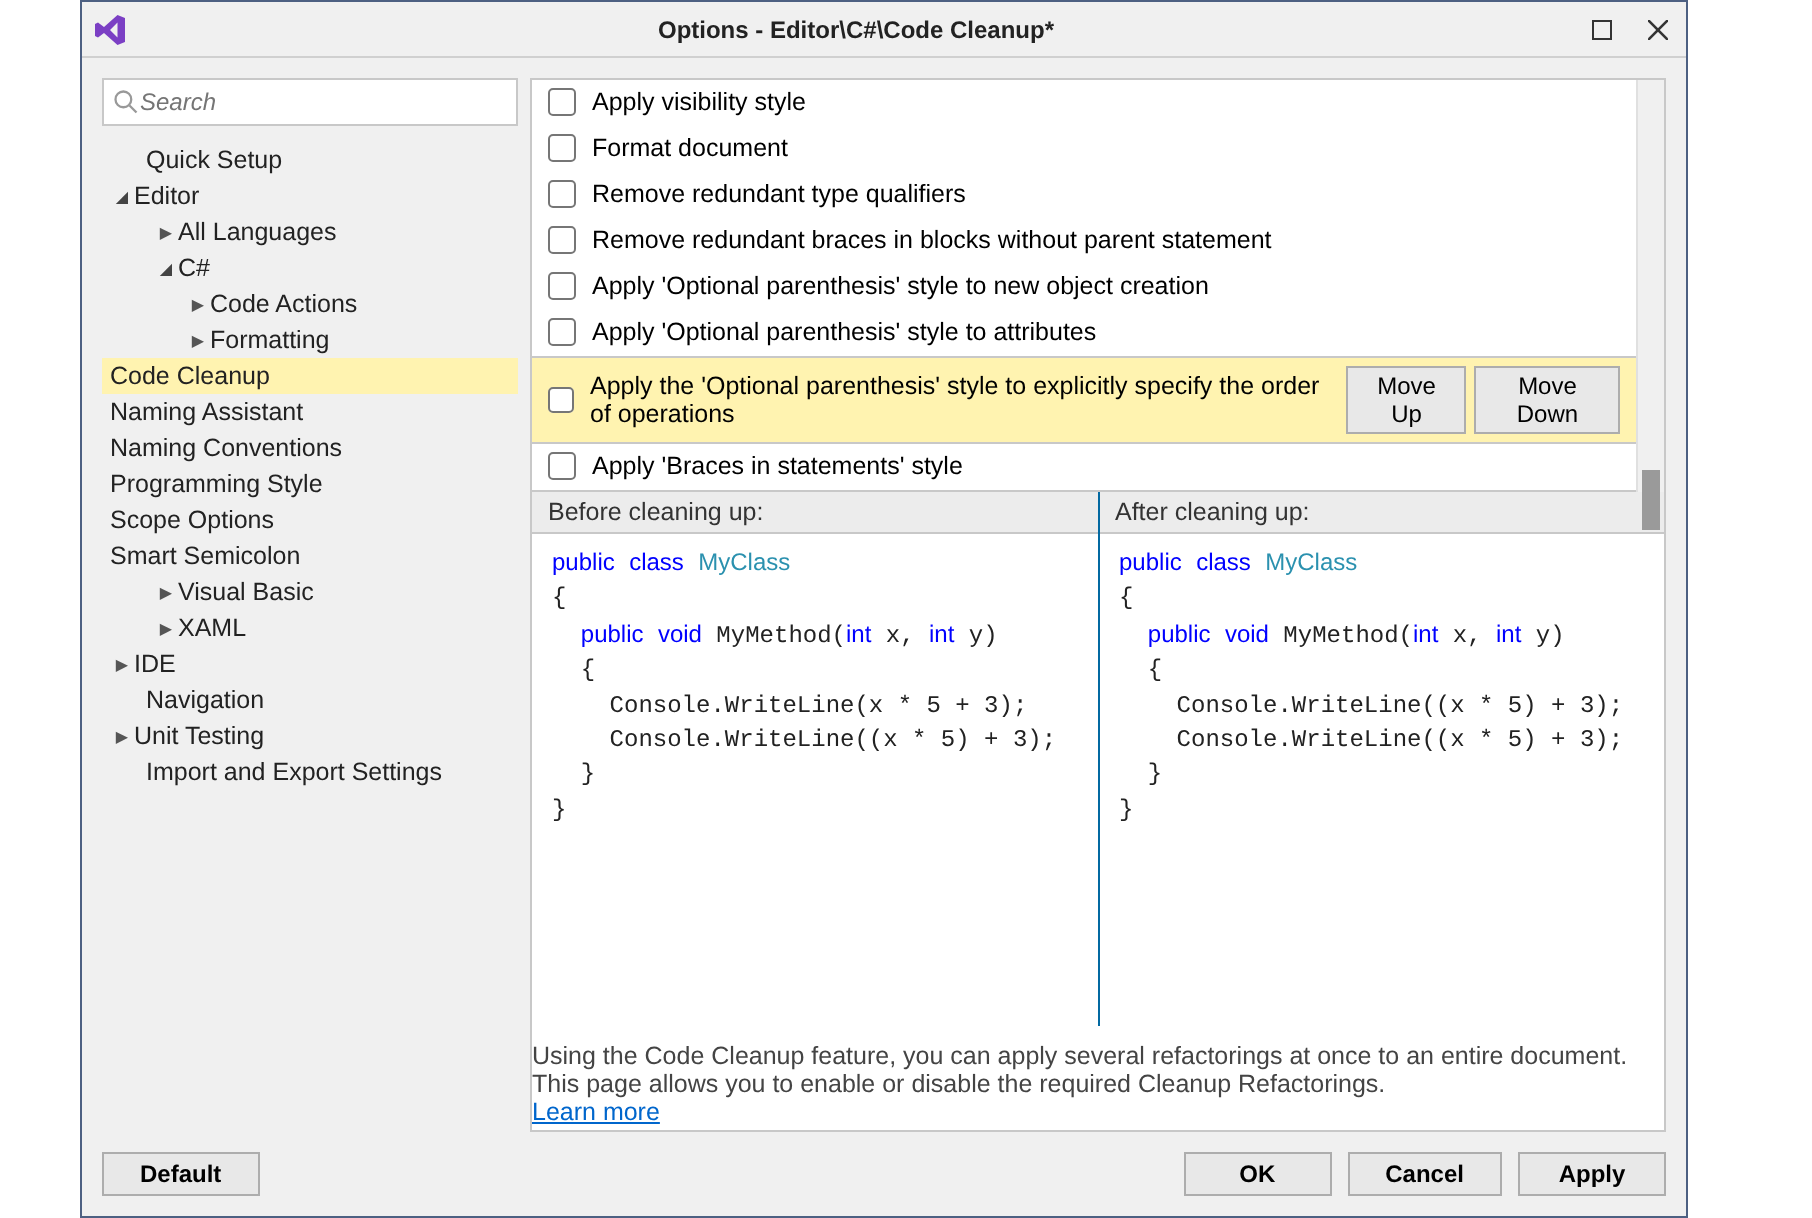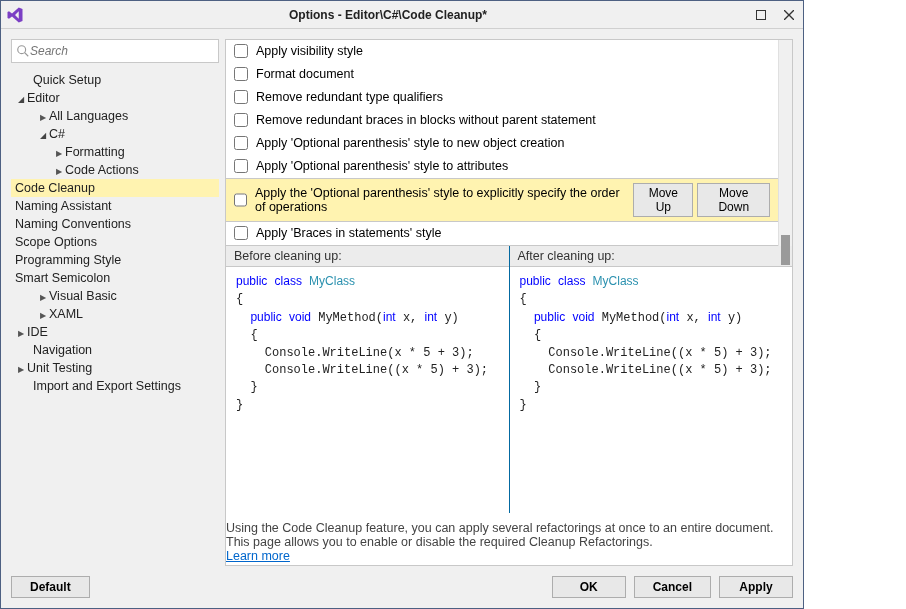--- a/index.html
+++ b/index.html
@@ -1,17 +1,17 @@
 <!DOCTYPE html>
 <html><head>
 <meta charset="utf-8">
 <style>
   * { box-sizing: border-box; margin: 0; padding: 0; font-family: "Segoe UI", Tahoma, sans-serif; }
   body { width: 906px; height: 609px; background: #fff; overflow: hidden; }
-  .window { width: 804px; height: 609px; border: 1px solid #4d6082; background: #f0f0f0; display: flex; flex-direction: column; }
+  .window { width: 804px; height: 609px; border: 1px solid #4d6082; background: #f0f0f0; display: flex; flex-direction: column; margin-left: 40px; }
   .titlebar { height: 28px; display: flex; align-items: center; background: #f0f0f0; border-bottom: 1px solid #d0d0d0; position: relative; }
   .titlebar .vs-logo { width: 28px; height: 28px; display:flex; align-items:center; justify-content:center; }
   .titlebar .title { flex:1; text-align:center; font-size:12px; font-weight:600; color:#222; }
   .titlebar .win-btns { display:flex; }
   .win-btn { width:28px; height:22px; display:flex; align-items:center; justify-content:center; cursor:pointer; }
   .body { flex:1; display:flex; padding:10px 10px 0 10px; gap:6px; overflow:hidden; }
   .sidebar { width:208px; display:flex; flex-direction:column; }
   .search { border:1px solid #c8c8c8; background:#fff; height:24px; display:flex; align-items:center; padding:0 4px; margin-bottom:8px; }
   .search input { border:none; outline:none; flex:1; font-size:12px; color:#999; font-style:italic; background:transparent; }
   .tree { flex:1; font-size:12.5px; color:#222; overflow:auto; }
@@ -92,40 +92,40 @@
         <div class="tree-item indent-2">
             <span class="arrow collapsed"></span>
             <span>All Languages</span>
           </div>
         <div class="tree-item indent-2">
             <span class="arrow expanded"></span>
             <span>C#</span>
           </div>
         <div class="tree-item indent-3">
             <span class="arrow collapsed"></span>
+            <span>Code Actions</span>
+          </div>
+        <div class="tree-item indent-3">
+            <span class="arrow collapsed"></span>
             <span>Formatting</span>
-          </div>
-        <div class="tree-item indent-3">
-            <span class="arrow collapsed"></span>
-            <span>Code Actions</span>
           </div>
         <div class="tree-item indent-4 selected">
             <span>Code Cleanup</span>
           </div>
         <div class="tree-item indent-4">
             <span>Naming Assistant</span>
           </div>
         <div class="tree-item indent-4">
             <span>Naming Conventions</span>
           </div>
         <div class="tree-item indent-4">
+            <span>Programming Style</span>
+          </div>
+        <div class="tree-item indent-4">
             <span>Scope Options</span>
-          </div>
-        <div class="tree-item indent-4">
-            <span>Programming Style</span>
           </div>
         <div class="tree-item indent-4">
             <span>Smart Semicolon</span>
           </div>
         <div class="tree-item indent-2">
             <span class="arrow collapsed"></span>
             <span>Visual Basic</span>
           </div>
         <div class="tree-item indent-2">
             <span class="arrow collapsed"></span>

